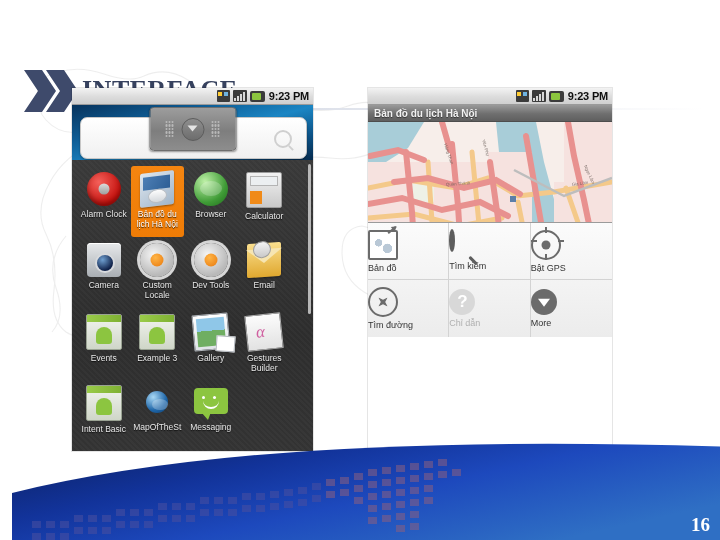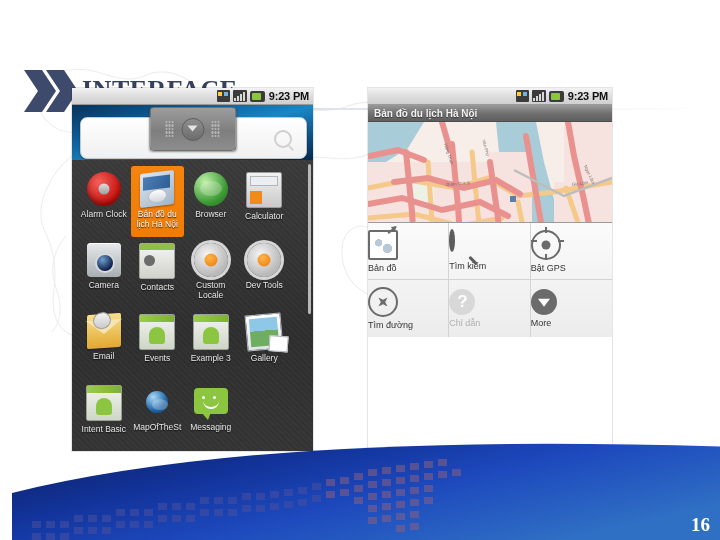--- a/index.html
+++ b/index.html
@@ -325,24 +325,20 @@
         <div class="app">
           <span class="ico i-calc"></span>
           <span class="lbl">Calculator</span>
         </div>
 
         <div class="app">
           <span class="ico i-camera"></span>
           <span class="lbl">Camera</span>
         </div>
         <div class="app">
-          <span class="ico i-contacts"></span>
-          <span class="lbl">Contacts</span>
-        </div>
-        <div class="app">
           <span class="ico i-gear"></span>
           <span class="lbl">Custom Locale</span>
         </div>
         <div class="app">
           <span class="ico i-gear"></span>
           <span class="lbl">Dev Tools</span>
         </div>
 
         <div class="app">
           <span class="ico i-email"></span>
@@ -354,20 +350,24 @@
         </div>
         <div class="app">
           <span class="ico i-droid"></span>
           <span class="lbl">Example 3</span>
         </div>
         <div class="app">
           <span class="ico i-gallery"></span>
           <span class="lbl">Gallery</span>
         </div>
 
+        <div class="app">
+          <span class="ico i-gest"></span>
+          <span class="lbl">Gestures Builder</span>
+        </div>
         <div class="app">
           <span class="ico i-droid"></span>
           <span class="lbl">Intent Basic</span>
         </div>
         <div class="app">
           <span class="ico i-globe" style="width:22px;height:22px;margin-top:6px;margin-bottom:9px;"></span>
           <span class="lbl">MapOfTheSt</span>
         </div>
         <div class="app">
           <span class="ico i-msg" style="height:26px;margin-top:3px;margin-bottom:8px;">

